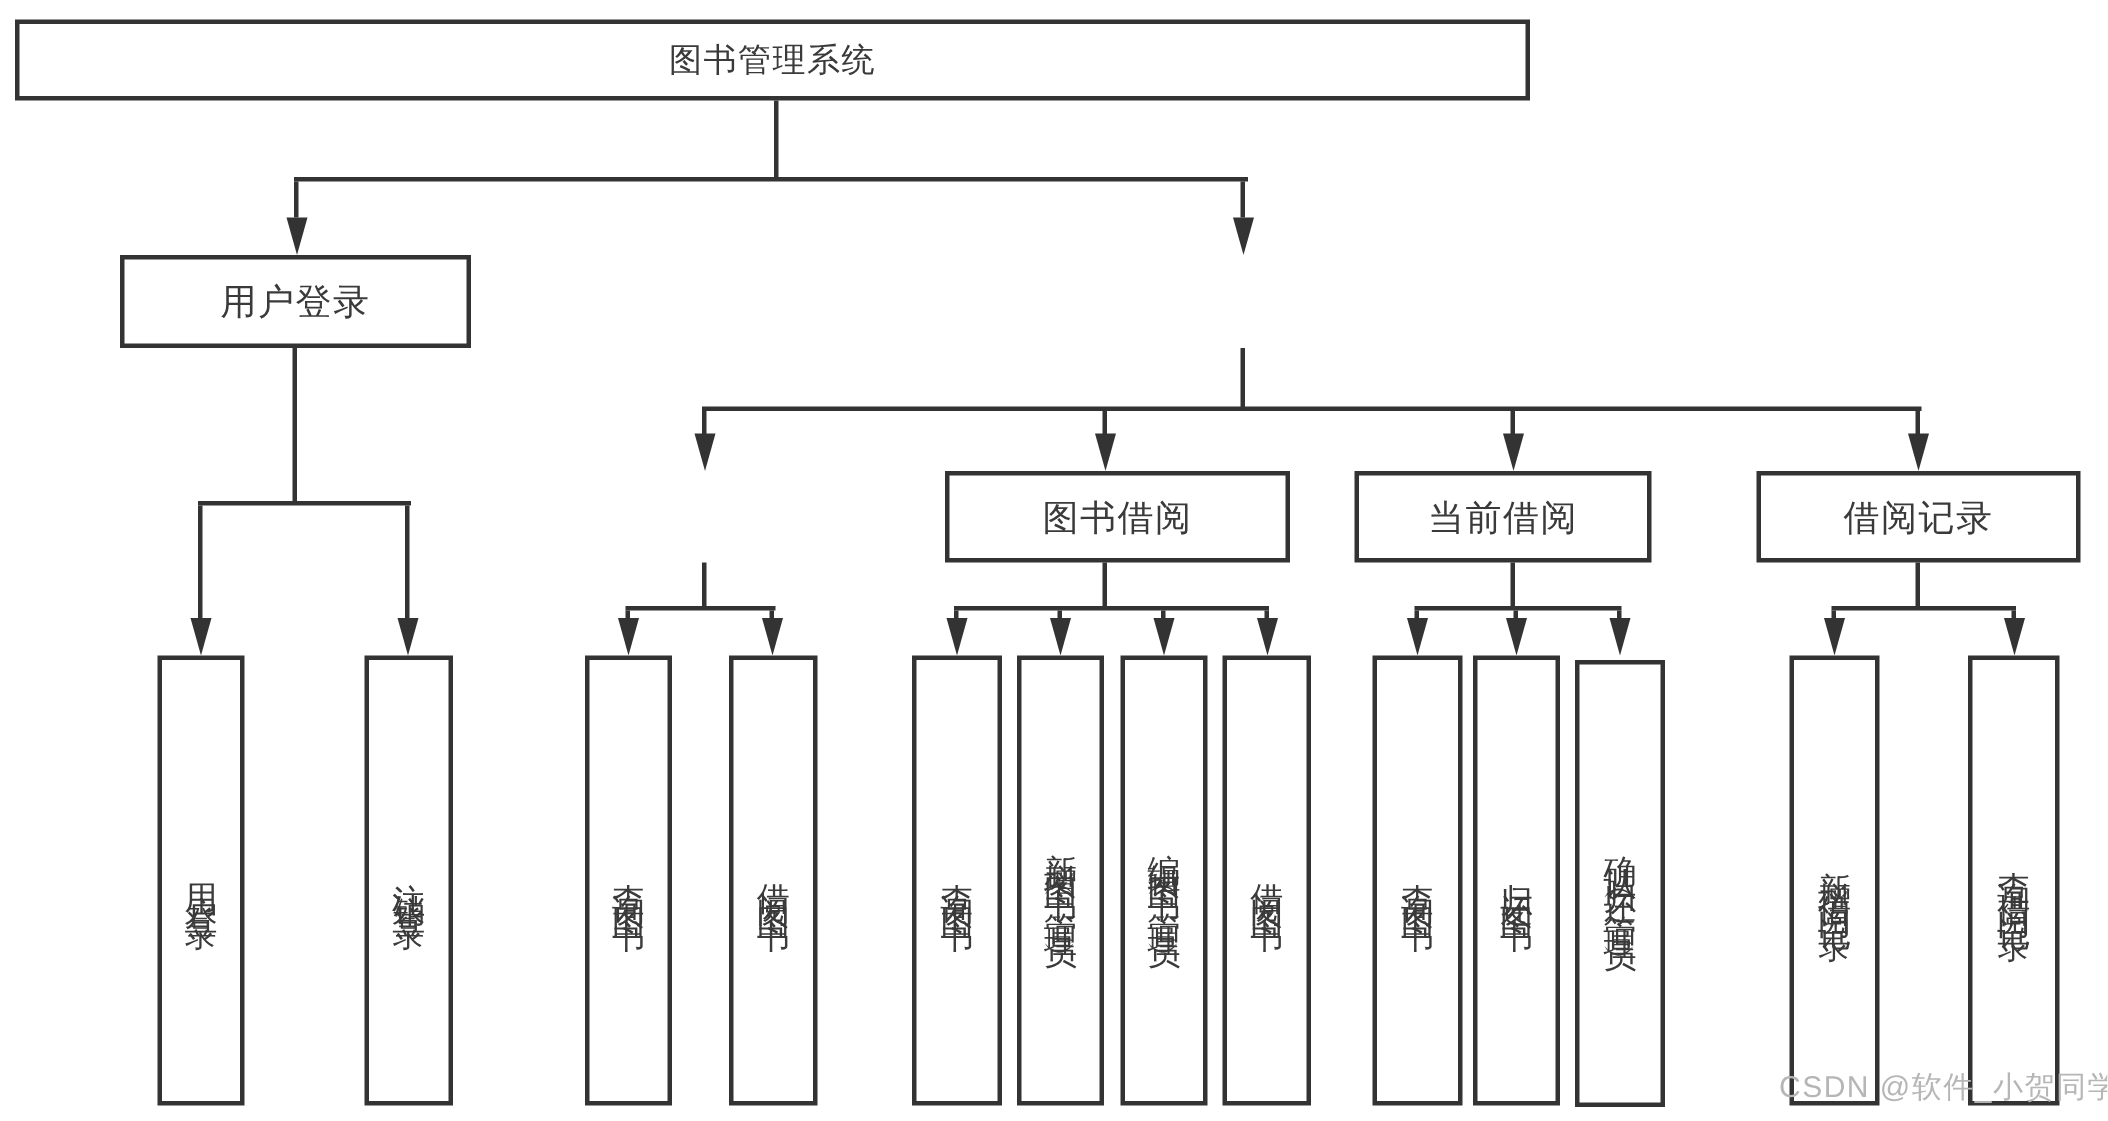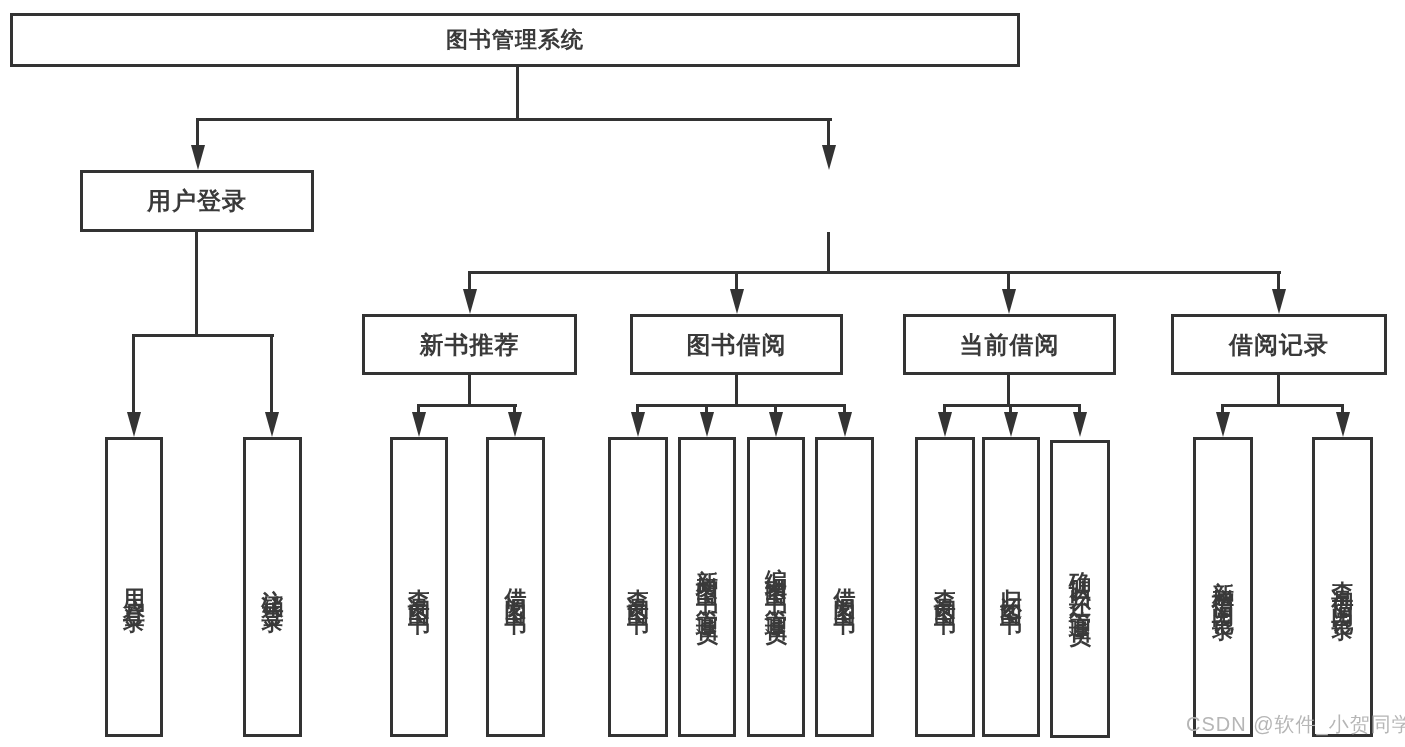--- a/index.html
+++ b/index.html
@@ -19,21 +19,20 @@
   .box{
     position:absolute;
     box-sizing:border-box;
     border:3px solid var(--line);
     background:#fff;
     display:flex;align-items:center;justify-content:center;
     color:var(--text);
     font-size:24px;
     letter-spacing:1px;
     white-space:nowrap;
-    font-weight:bold;
   }
   .box.root{font-size:22px;}
   .box.v{
     writing-mode:vertical-rl;
     text-orientation:mixed;
     font-size:22px;
     letter-spacing:8px;
     line-height:1;
     white-space:normal;
   }
@@ -80,23 +79,22 @@
   <div class="hl" style="left:468px;top:271px;width:813px"></div>
   <div class="vl" style="left:468px;top:274px;height:16px"></div>
   <div class="ar" style="left:463px;top:289px"></div>
   <div class="vl" style="left:735px;top:274px;height:16px"></div>
   <div class="ar" style="left:730px;top:289px"></div>
   <div class="vl" style="left:1007px;top:274px;height:16px"></div>
   <div class="ar" style="left:1002px;top:289px"></div>
   <div class="vl" style="left:1277px;top:274px;height:16px"></div>
   <div class="ar" style="left:1272px;top:289px"></div>
 
-  <div class="box" style="left:362px;top:314px;width:215px;height:61px">新书推荐</div>
-  <div class="box" style="left:630px;top:314px;width:213px;height:61px">图书借阅</div>
-  <div class="box" style="left:903px;top:314px;width:213px;height:61px">当前借阅</div>
+  <div class="box" style="left:630px;top:314px;width:230px;height:61px">图书借阅</div>
+  <div class="box" style="left:903px;top:314px;width:198px;height:61px">当前借阅</div>
   <div class="box" style="left:1171px;top:314px;width:216px;height:61px">借阅记录</div>
 
   <div class="vl" style="left:468px;top:375px;height:31px"></div>
   <div class="hl" style="left:417px;top:404px;width:100px"></div>
   <div class="vl" style="left:417px;top:407px;height:7px"></div>
   <div class="ar" style="left:412px;top:412px"></div>
   <div class="vl" style="left:513px;top:407px;height:7px"></div>
   <div class="ar" style="left:508px;top:412px"></div>
 
   <div class="vl" style="left:735px;top:375px;height:31px"></div>

